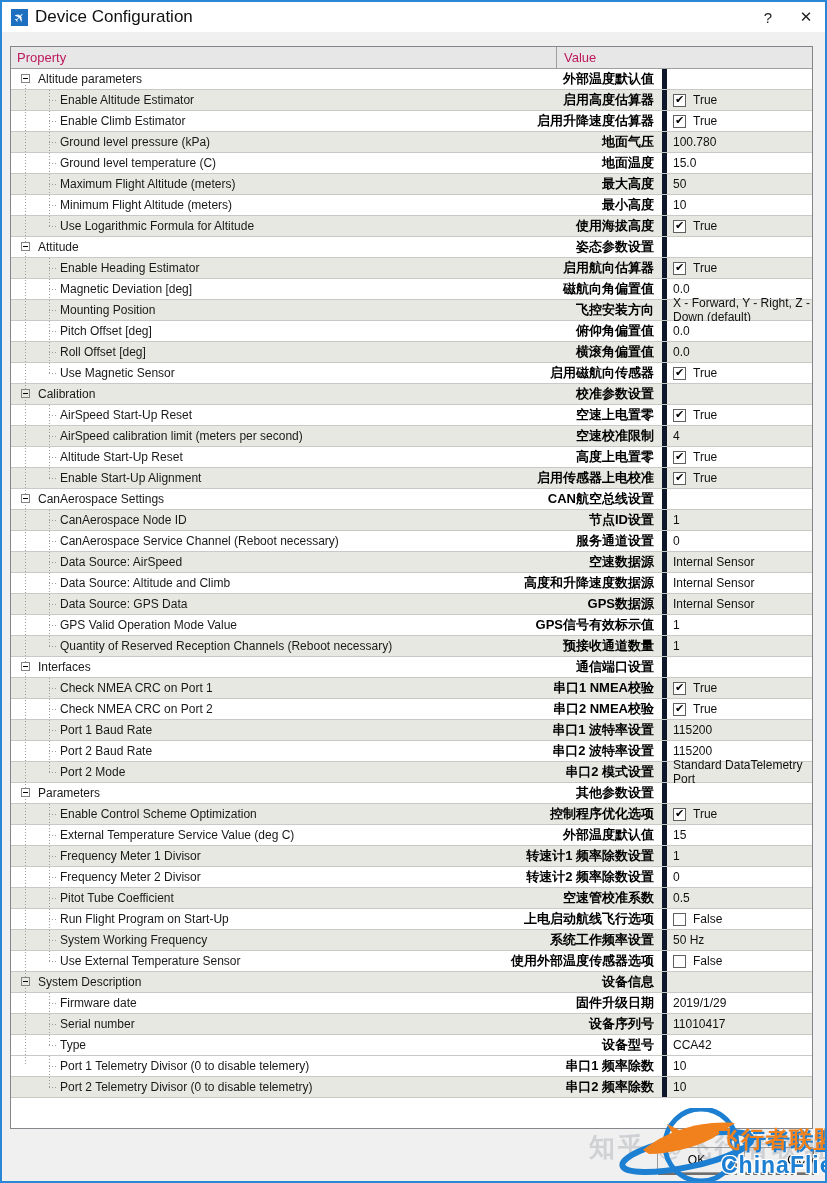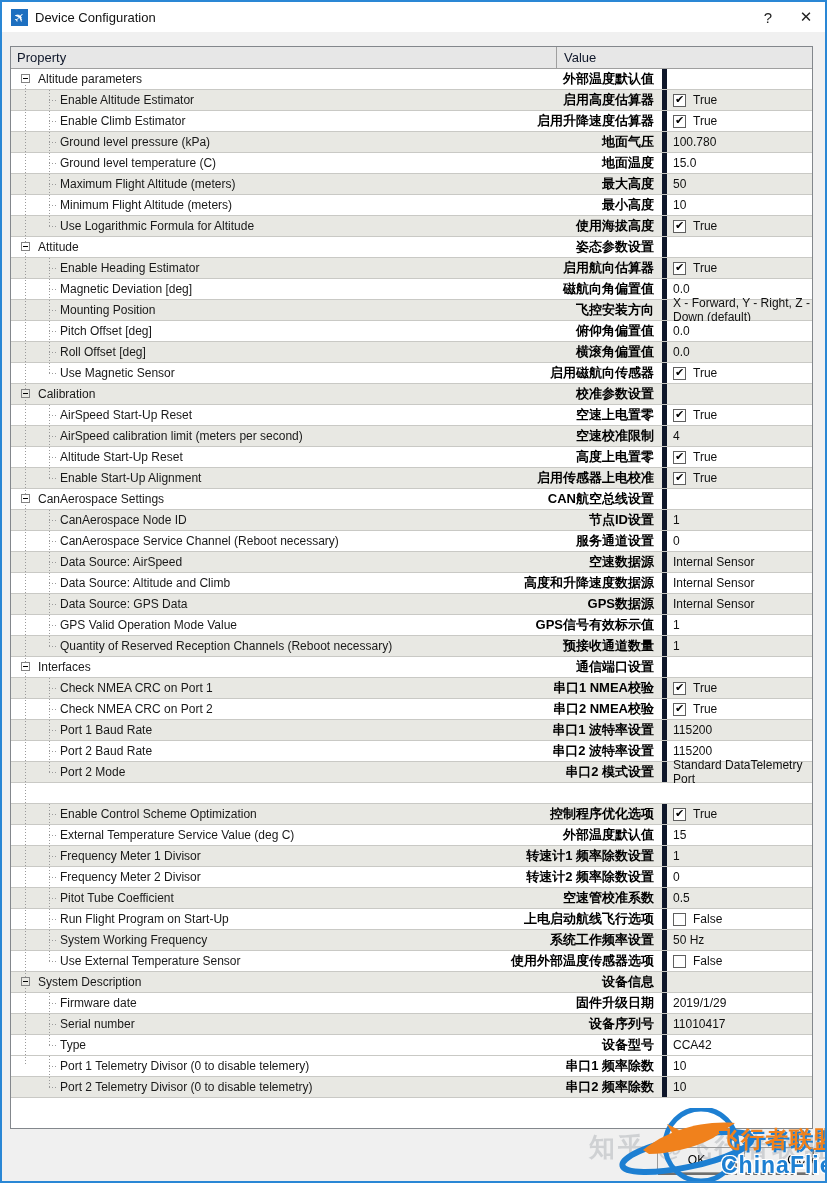--- a/index.html
+++ b/index.html
@@ -13,35 +13,35 @@
   
   .titlebar{
     position:absolute;left:0;top:0;right:0;height:30px;background:#ffffff;
     display:flex;align-items:center;
   }
   .app-icon{
     width:17px;height:17px;margin-left:9px;background:#1d6fc0;
     display:flex;align-items:center;justify-content:center;flex:0 0 auto;
   }
   .app-icon span{color:#fff;font-size:13px;line-height:1;transform:rotate(-45deg);}
-  .title-text{margin-left:7px;font-size:13px;color:#111;}
+  .title-text{margin-left:7px;font-size:17px;color:#111;}
   .titlebar-buttons{margin-left:auto;display:flex;height:100%;}
   .tb-btn{
     width:38px;height:100%;display:flex;align-items:center;justify-content:center;
     font-size:15px;color:#222;cursor:default;
   }
 
   
   .grid{
     position:absolute;left:8px;top:44px;width:803px;height:1083px;
     background:#fff;border:1px solid #83878c;
   }
   .grid-header{
     height:22px;background:#e7e7e7;border-bottom:1px solid #9f9f9f;
-    display:flex;font-size:13px;color:#0f172a;
+    display:flex;font-size:13px;color:#be185d;
   }
   .gh-prop{width:546px;border-right:1px solid #9f9f9f;display:flex;align-items:center;padding-left:6px;}
   .gh-val{flex:1;display:flex;align-items:center;padding-left:7px;}
 
   .rows{position:relative;}
   .root-guide{
     position:absolute;left:14px;top:10px;width:1px;z-index:1;
     background-image:repeating-linear-gradient(to bottom,#9a9a9a 0 1px,transparent 1px 3px);
   }
   .row{
@@ -462,20 +462,25 @@
         <div class="row alt child child-last">
           <div class="cell-prop">
             <span class="en-label">Port 2 Mode</span>
             <span class="zh-label">串口2 模式设置</span>
           </div>
           <div class="cell-val">
             <span>Standard DataTelemetry Port</span>
           </div>
         </div>
         <div class="row section">
+          <div class="cell-prop">
+            <div class="expand-box"></div>
+            <span class="en-label">Parameters</span>
+            <span class="zh-label">其他参数设置</span>
+          </div>
           <div class="cell-val"></div>
         </div>
         <div class="row alt child">
           <div class="cell-prop">
             <span class="en-label">Enable Control Scheme Optimization</span>
             <span class="zh-label">控制程序优化选项</span>
           </div>
           <div class="cell-val">
             <div class="checkbox">
               <span class="mark">✔</span>

